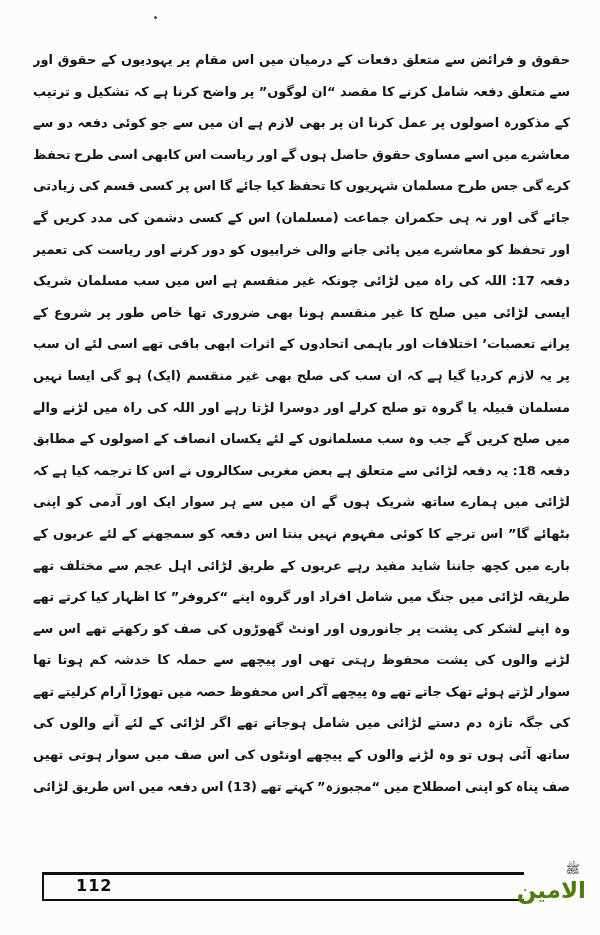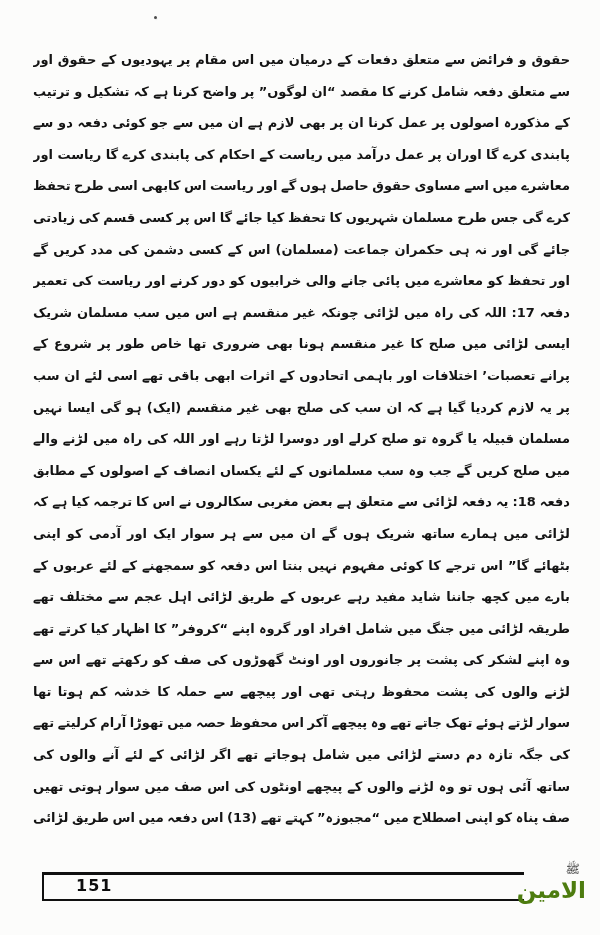--- a/index.html
+++ b/index.html
@@ -106,21 +106,20 @@
 <body>
 
 <div class="page">
 
   <div class="artifact-dot"></div>
 
   <div class="text-block">
     <div class="line">حقوق و فرائض سے متعلق دفعات کے درمیان میں اس مقام پر یہودیوں کے حقوق اور فرائض</div>
     <div class="line">سے متعلق دفعہ شامل کرنے کا مقصد “ان لوگوں” پر واضح کرنا ہے کہ تشکیل و ترتیب معاشرے</div>
     <div class="line">کے مذکورہ اصولوں پر عمل کرنا ان پر بھی لازم ہے ان میں سے جو کوئی دفعہ دو سے پندرہ تک کی</div>
-    <div class="line">پابندی کرے گا اوران پر عمل درآمد میں ریاست کے احکام کی پابندی کرے گا ریاست اور</div>
     <div class="line">معاشرے میں اسے مساوی حقوق حاصل ہوں گے اور ریاست اس کابھی اسی طرح تحفظ (مدد)</div>
     <div class="line">کرے گی جس طرح مسلمان شہریوں کا تحفظ کیا جائے گا اس پر کسی قسم کی زیادتی نہیں ہونے دی</div>
     <div class="line">جائے گی اور نہ ہی حکمران جماعت (مسلمان) اس کے کسی دشمن کی مدد کریں گے مگر ایسی مساوات</div>
     <div class="line">اور تحفظ کو معاشرے میں پائی جانے والی خرابیوں کو دور کرنے اور ریاست کی تعمیر میں پیروی سے</div>
     <div class="line">دفعہ 17: اللہ کی راہ میں لڑائی چونکہ غیر منقسم ہے اس میں سب مسلمان شریک ہوتے ہیں لہٰذا</div>
     <div class="line">ایسی لڑائی میں صلح کا غیر منقسم ہونا بھی ضروری تھا خاص طور پر شروع کے مدنی معاشرے میں جہاں</div>
     <div class="line">پرانے تعصبات٬ اختلافات اور باہمی اتحادوں کے اثرات ابھی باقی تھے اسی لئے ان سب مسلمانوں</div>
     <div class="line">پر یہ لازم کردیا گیا ہے کہ ان سب کی صلح بھی غیر منقسم (ایک) ہو گی ایسا نہیں ہوگا کہ کوئی ایک</div>
     <div class="line">مسلمان قبیلہ یا گروہ تو صلح کرلے اور دوسرا لڑتا رہے اور اللہ کی راہ میں لڑنے والے اسی صورت</div>
     <div class="line">میں صلح کریں گے جب وہ سب مسلمانوں کے لئے یکساں انصاف کے اصولوں کے مطابق ہوگی۔</div>
@@ -131,21 +130,21 @@
     <div class="line">طریقہ لڑائی میں جنگ میں شامل افراد اور گروہ اپنے “کروفر” کا اظہار کیا کرتے تھے اس طریقے میں</div>
     <div class="line">وہ اپنے لشکر کی پشت پر جانوروں اور اونٹ گھوڑوں کی صف کو رکھتے تھے اس سے ایک تو آگے</div>
     <div class="line">لڑنے والوں کی پشت محفوظ رہتی تھی اور پیچھے سے حملہ کا خدشہ کم ہوتا تھا دوسرے جو دستے یا</div>
     <div class="line">سوار لڑتے ہوئے تھک جاتے تھے وہ پیچھے آکر اس محفوظ حصہ میں تھوڑا آرام کرلیتے تھے اور ان</div>
     <div class="line">کی جگہ تازہ دم دستے لڑائی میں شامل ہوجاتے تھے اگر لڑائی کے لئے آنے والوں کی خواتین بھی</div>
     <div class="line">ساتھ آئی ہوں تو وہ لڑنے والوں کے پیچھے اونٹوں کی اس صف میں سوار ہوتی تھیں عرب اس</div>
     <div class="line">صف پناہ کو اپنی اصطلاح میں “مجبوزہ” کہتے تھے (13) اس دفعہ میں اس طریق لڑائی کو سامنے رکھتے</div>
   </div>
 
   <div class="footer-rule-box">
-    <span class="page-number">151</span>
+    <span class="page-number">112</span>
   </div>
 
   <div class="publisher-logo">
     <span class="seal">ﷺ</span>
     <span class="logo-text">الامین</span>
   </div>
 
 </div>
 
 </body></html>

